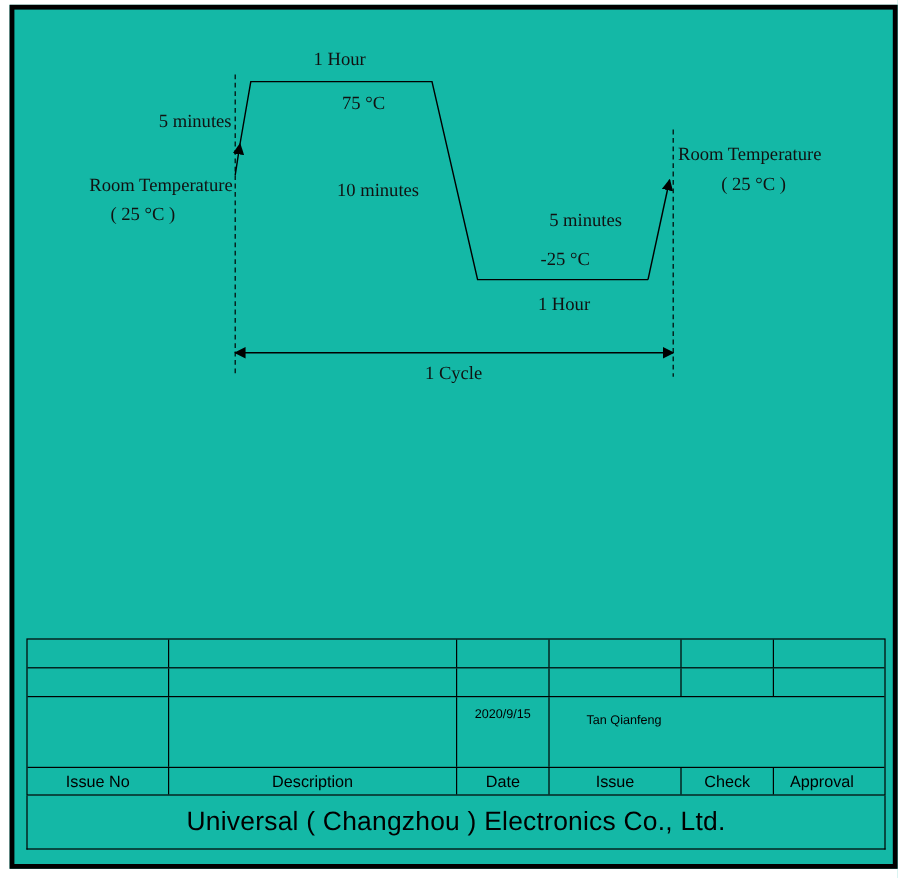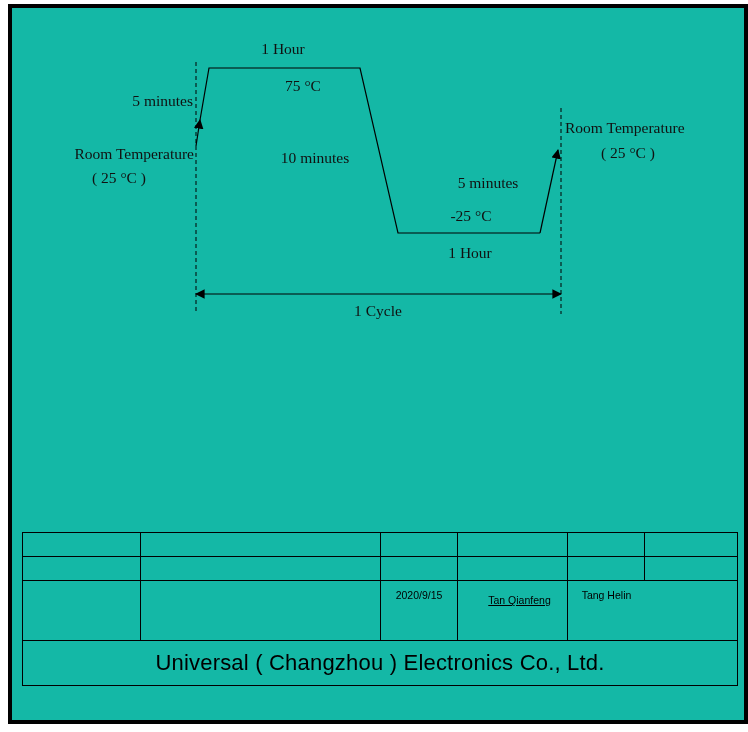--- a/index.html
+++ b/index.html
@@ -56,21 +56,20 @@
   .row-c .tcell {
     align-items: flex-start;
     padding-top: 7px;
     font-size: 10.5px;
     line-height: 1.5;
   }
   .row-c .tcell.wrap {
     padding-left: 14px;
     text-align: center;
     line-height: 2.3;
-    text-decoration: underline;
   }
   .row-d .tcell { font-size: 13.5px; }
   .footerband {
     border: 1px solid #000;
     border-top: none;
     height: 44px;
     display: flex;
     align-items: center;
     justify-content: center;
     font-size: 22px;
@@ -131,23 +130,30 @@
         <div class="tcell"></div>
         <div class="tcell"></div>
         <div class="tcell"></div>
       </div>
 
       <div class="trow row-c">
         <div class="tcell"></div>
         <div class="tcell"></div>
         <div class="tcell">2020/9/15</div>
         <div class="tcell wrap">Tan Qianfeng</div>
-        <div class="tcell">Tang Helin</div>
       </div>
 
+      <div class="trow row-d">
+        <div class="tcell">Issue No</div>
+        <div class="tcell">Description</div>
+        <div class="tcell">Date</div>
+        <div class="tcell">Issue</div>
+        <div class="tcell">Check</div>
+        <div class="tcell">Approval</div>
+      </div>
 
     </div>
 
     <div class="footerband">
       <span>Universal ( Changzhou ) Electronics Co., Ltd.</span>
     </div>
   </div>
 
 </div>
 

